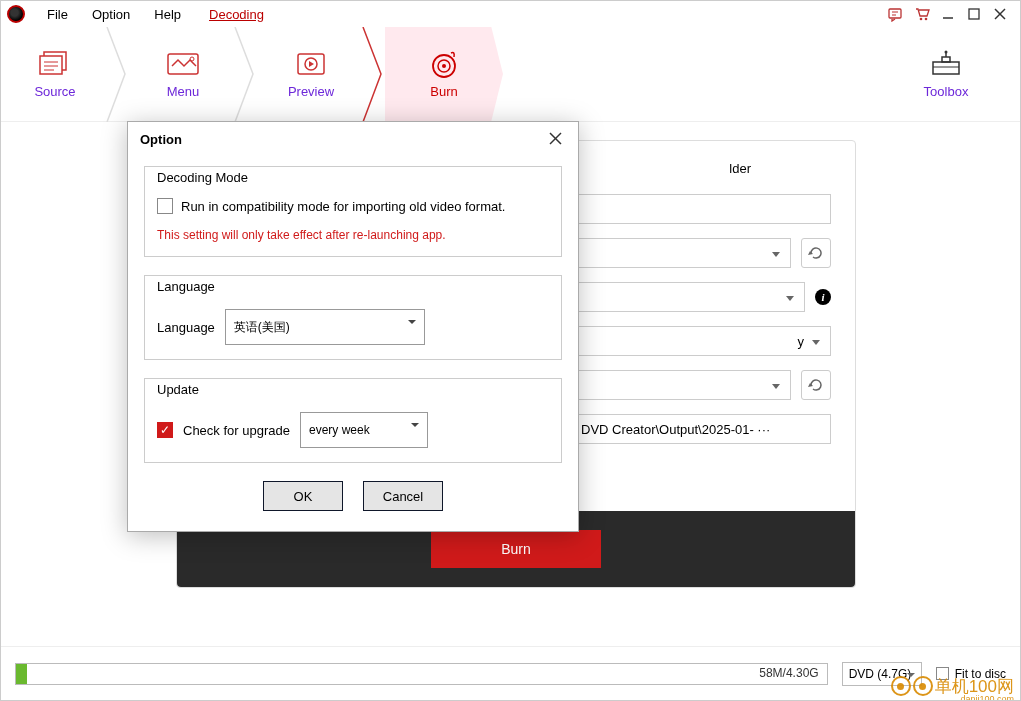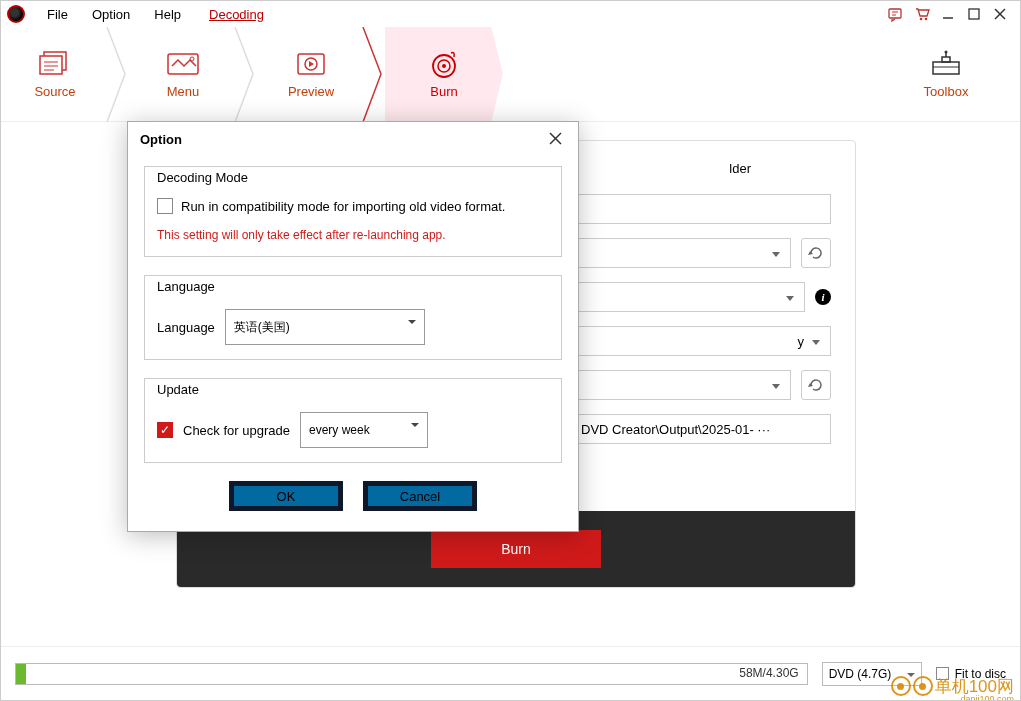--- a/index.html
+++ b/index.html
@@ -10,21 +10,21 @@
   .logo { width: 18px; height: 18px; border-radius: 50%; background: radial-gradient(circle at 40% 40%, #333 30%, #000 70%); border: 2px solid #b00; margin-right: 10px; }
   .menu-item { padding: 2px 12px; cursor: default; }
   .menu-register { color: #b00; text-decoration: underline; margin-left: 4px; }
   .winctrls { margin-left: auto; display: flex; align-items: center; gap: 10px; padding-right: 6px; }
   .wicon { width: 16px; height: 16px; display: inline-flex; align-items: center; justify-content: center; font-size: 14px; color: #333; cursor: pointer; }
 
   
   .stepnav { height: 95px; display: flex; align-items: center; border-bottom: 1px solid #eee; position: relative; }
   .step { width: 108px; height: 95px; display: flex; flex-direction: column; align-items: center; justify-content: center; gap: 6px; position: relative; }
   .step-icon { width: 34px; height: 28px; display: flex; align-items: center; justify-content: center; }
-  .step-label { font-size: 13px; color: #c2410c; }
+  .step-label { font-size: 13px; color: #6d28d9; }
   .step.active .step-label { color: #c00; }
   .arrow-sep { width: 20px; height: 95px; position: relative; }
   .arrow-sep svg { position: absolute; top: 0; left: -4px; }
   .step.active-bg { background: #ffe9ee; }
   .toolbox-step { margin-left: auto; margin-right: 20px; }
 
   
   .content { position: absolute; top: 121px; left: 0; right: 0; bottom: 54px; background: #fff; }
   .burn-panel { position: absolute; left: 175px; top: 18px; width: 680px; border: 1px solid #ddd; border-radius: 4px; background: #fff; }
   .panel-body { padding: 20px 24px 0 24px; min-height: 370px; }
@@ -39,21 +39,21 @@
   .tab-option { display: flex; align-items: center; gap: 6px; }
 
   .panel-footer { height: 76px; background: #2a2a2a; display: flex; align-items: center; justify-content: center; border-radius: 0 0 4px 4px; }
   .burn-button { width: 170px; height: 38px; background: #d01a1a; color: #fff; border: none; font-size: 14px; cursor: pointer; }
 
   
   .bottombar { position: absolute; bottom: 0; left: 0; right: 0; height: 54px; border-top: 1px solid #eee; display: flex; align-items: center; padding: 16px 14px; gap: 14px; font-size: 13px; }
   .progress-outer { flex: 1; height: 22px; border: 1px solid #bbb; position: relative; background: #fff; }
   .progress-inner { position: absolute; left: 0; top: 0; bottom: 0; background: #6ab92f; }
   .progress-text { position: absolute; right: 8px; top: 2px; font-size: 12px; color: #333; }
-  .dvd-select { width: 100px; height: 24px; border: 1px solid #bbb; display: flex; align-items: center; padding: 0 6px; position: relative; font-size: 12px; }
+  .dvd-select { width: 80px; height: 24px; border: 1px solid #bbb; display: flex; align-items: center; padding: 0 6px; position: relative; font-size: 12px; }
   .dvd-select::after { content: ""; position: absolute; right: 6px; top: 10px; border-left: 4px solid transparent; border-right: 4px solid transparent; border-top: 4px solid #666; }
   .fit-check { display: flex; align-items: center; gap: 6px; font-size: 12px; }
   .fit-box { width: 13px; height: 13px; border: 1px solid #888; }
 
   
   .watermark { position: absolute; right: 6px; bottom: 4px; display: flex; align-items: center; gap: 2px; opacity: 0.9; }
   .wm-circle { width: 20px; height: 20px; border: 2px solid #d98a00; border-radius: 50%; display: inline-flex; align-items: center; justify-content: center; }
   .wm-dot { width: 7px; height: 7px; background: #d98a00; border-radius: 50%; }
   .wm-text { color: #d98a00; font-size: 17px; line-height: 1; }
   .wm-sub { color: #d98a00; font-size: 9px; position: absolute; right: 0; bottom: -8px; }
@@ -68,21 +68,21 @@
   .check-row { display: flex; align-items: center; gap: 8px; margin-top: -8px; }
   .checkbox { width: 16px; height: 16px; border: 1px solid #888; display: inline-flex; align-items: center; justify-content: center; flex-shrink: 0; }
   .checkbox.checked { background: #d01a1a; border-color: #d01a1a; }
   .checkbox.checked::after { content: "✓"; color: #fff; font-size: 12px; line-height: 1; }
   .warning-text { color: #d01a1a; font-size: 12px; margin-top: 14px; }
   .lang-row, .update-row { display: flex; align-items: center; gap: 10px; margin-top: -6px; }
   .small-select { height: 24px; border: 1px solid #999; padding: 17px 8px; display: flex; align-items: center; position: relative; font-size: 12px; min-width: 200px; }
   .small-select::after { content: ""; position: absolute; right: 8px; top: 10px; border-left: 4px solid transparent; border-right: 4px solid transparent; border-top: 4px solid #444; }
   .small-select.narrow { min-width: 128px; }
   .modal-buttons { display: flex; justify-content: center; gap: 20px; }
-  .modal-btn { width: 114px; height: 30px; border: 5px solid #0f172a; background: #0369a1; font-size: 13px; cursor: pointer; }
+  .modal-btn { width: 80px; height: 30px; border: 1px solid #0f172a; background: #e5e5e5; font-size: 13px; cursor: pointer; }
 </style>
 </head>
 <body>
 
 <div class="menubar">
   <div class="logo"></div>
   <div class="menu-item">File</div>
   <div class="menu-item">Option</div>
   <div class="menu-item">Help</div>
   <div class="menu-item menu-register">Decoding</div>

